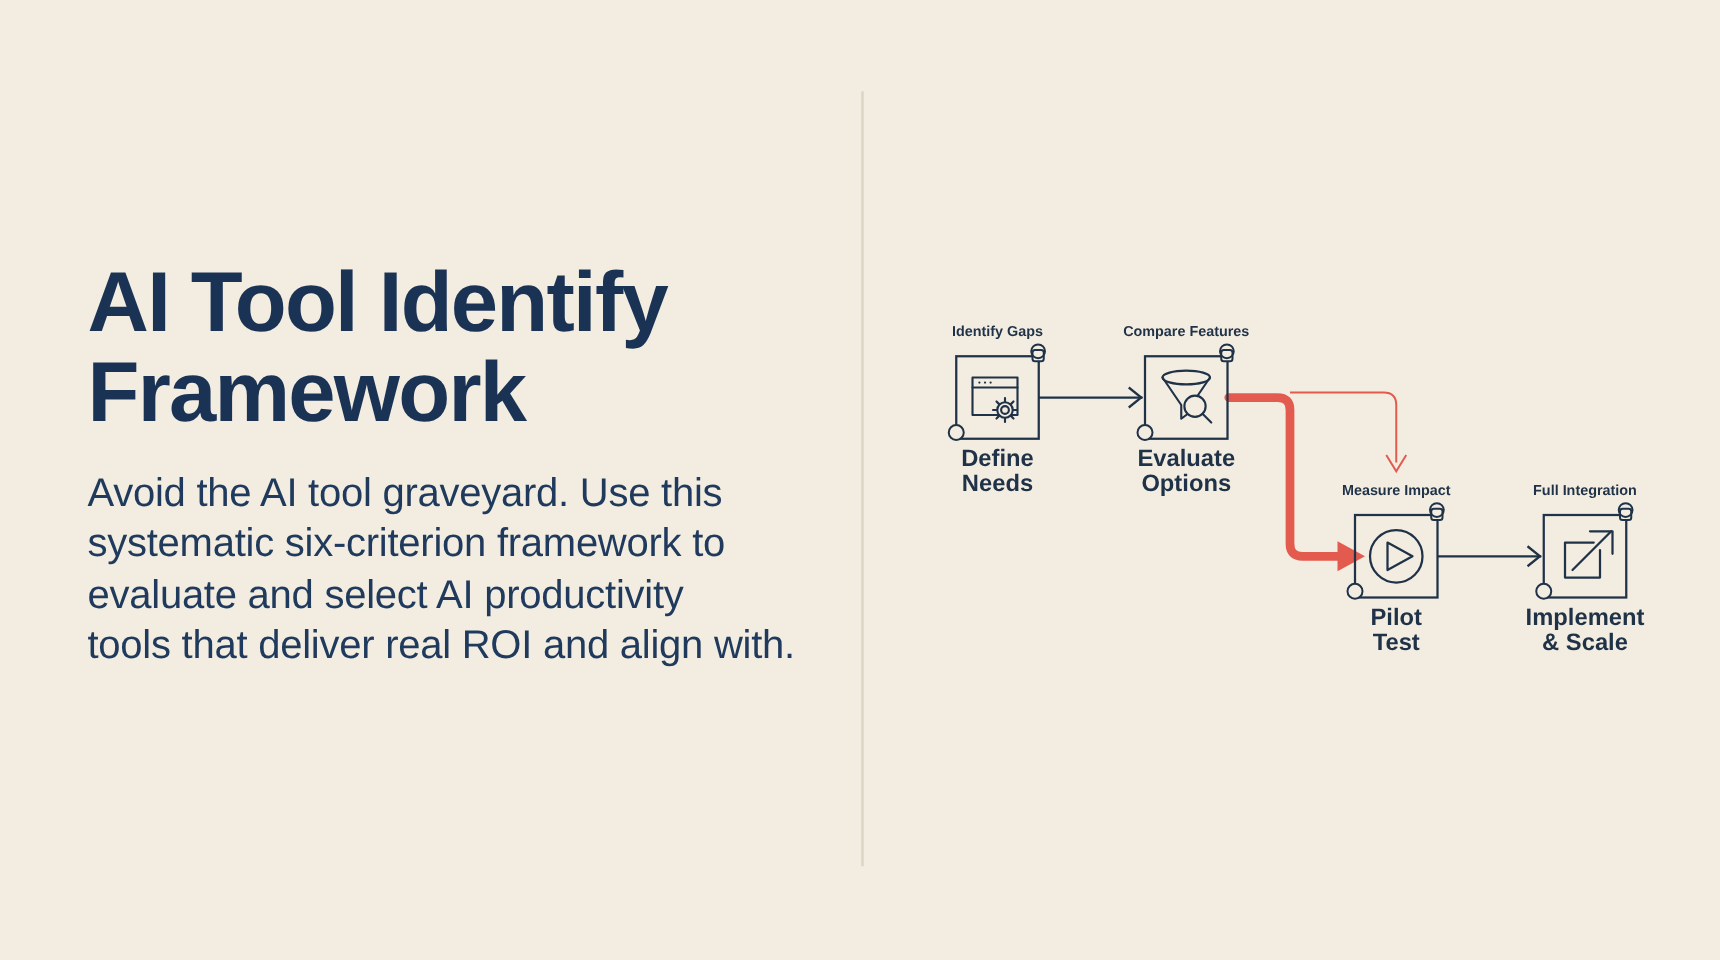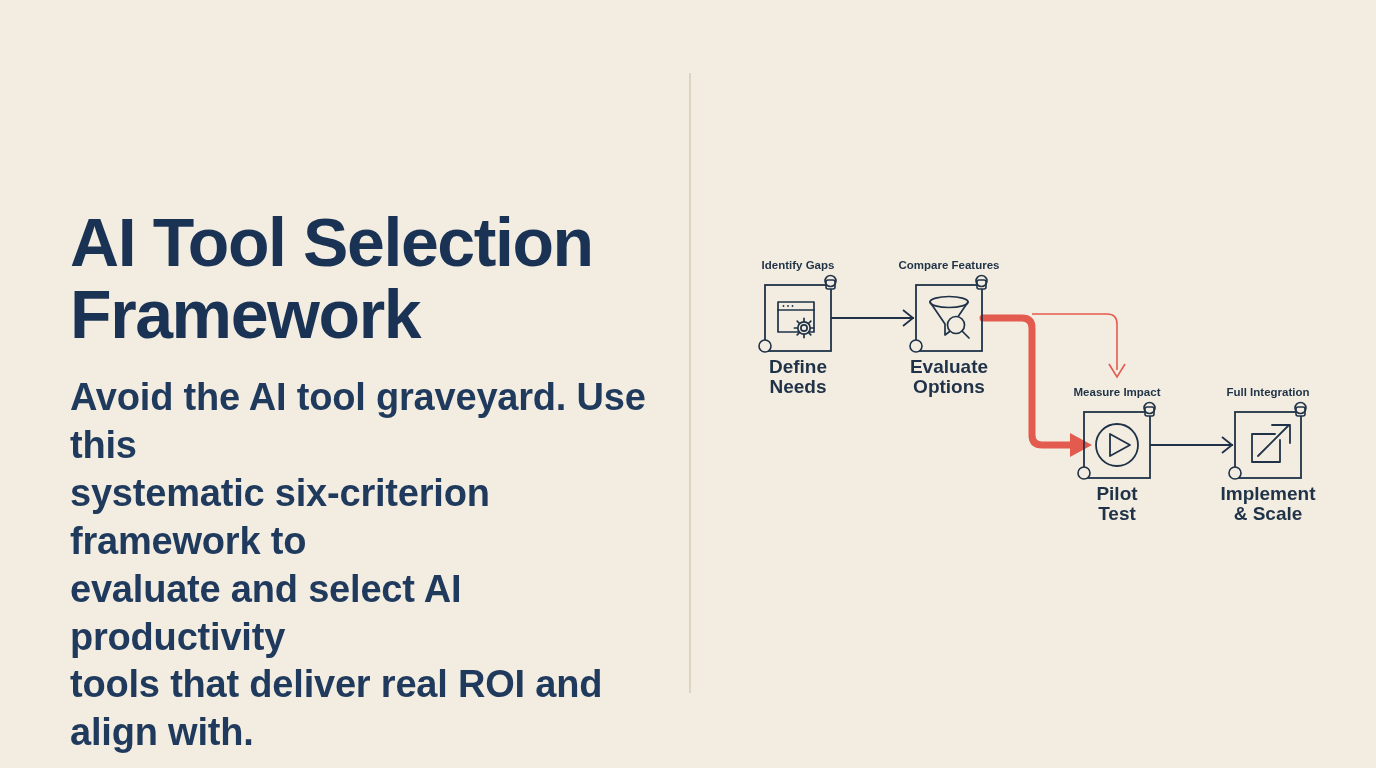--- a/index.html
+++ b/index.html
@@ -31,26 +31,25 @@
     font-size: 68px;
     line-height: 1.06;
     font-weight: bold;
     color: #1a3355;
     letter-spacing: -1.4px;
     margin: 0;
     white-space: pre-line;
   }
   .subhead {
     margin: 24px 0 0 0;
-    font-size: 38px;
+    font-size: 32px;
     line-height: 1.26;
     color: #1f3a5c;
     letter-spacing: -0.2px;
     white-space: pre-line;
-    font-weight: bold;
   }
 
   
   .divider {
     position: absolute;
     left: 689px;
     top: 73px;
     width: 2px;
     height: 620px;
     background: #ddd5c4;
@@ -79,21 +78,21 @@
     font-size: 19px;
     fill: #1f3247;
   }
 </style>
 </head>
 <body>
 
 <div class="slide">
 
   <div class="left-col">
-    <h1 class="headline">AI Tool Selection
+    <h1 class="headline">AI Tool Identify
 Framework</h1>
     <p class="subhead">Avoid the AI tool graveyard. Use this
 systematic six-criterion framework to
 evaluate and select AI productivity
 tools that deliver real ROI and align with.</p>
   </div>
 
   <div class="divider"></div>
 
   <div class="diagram">

